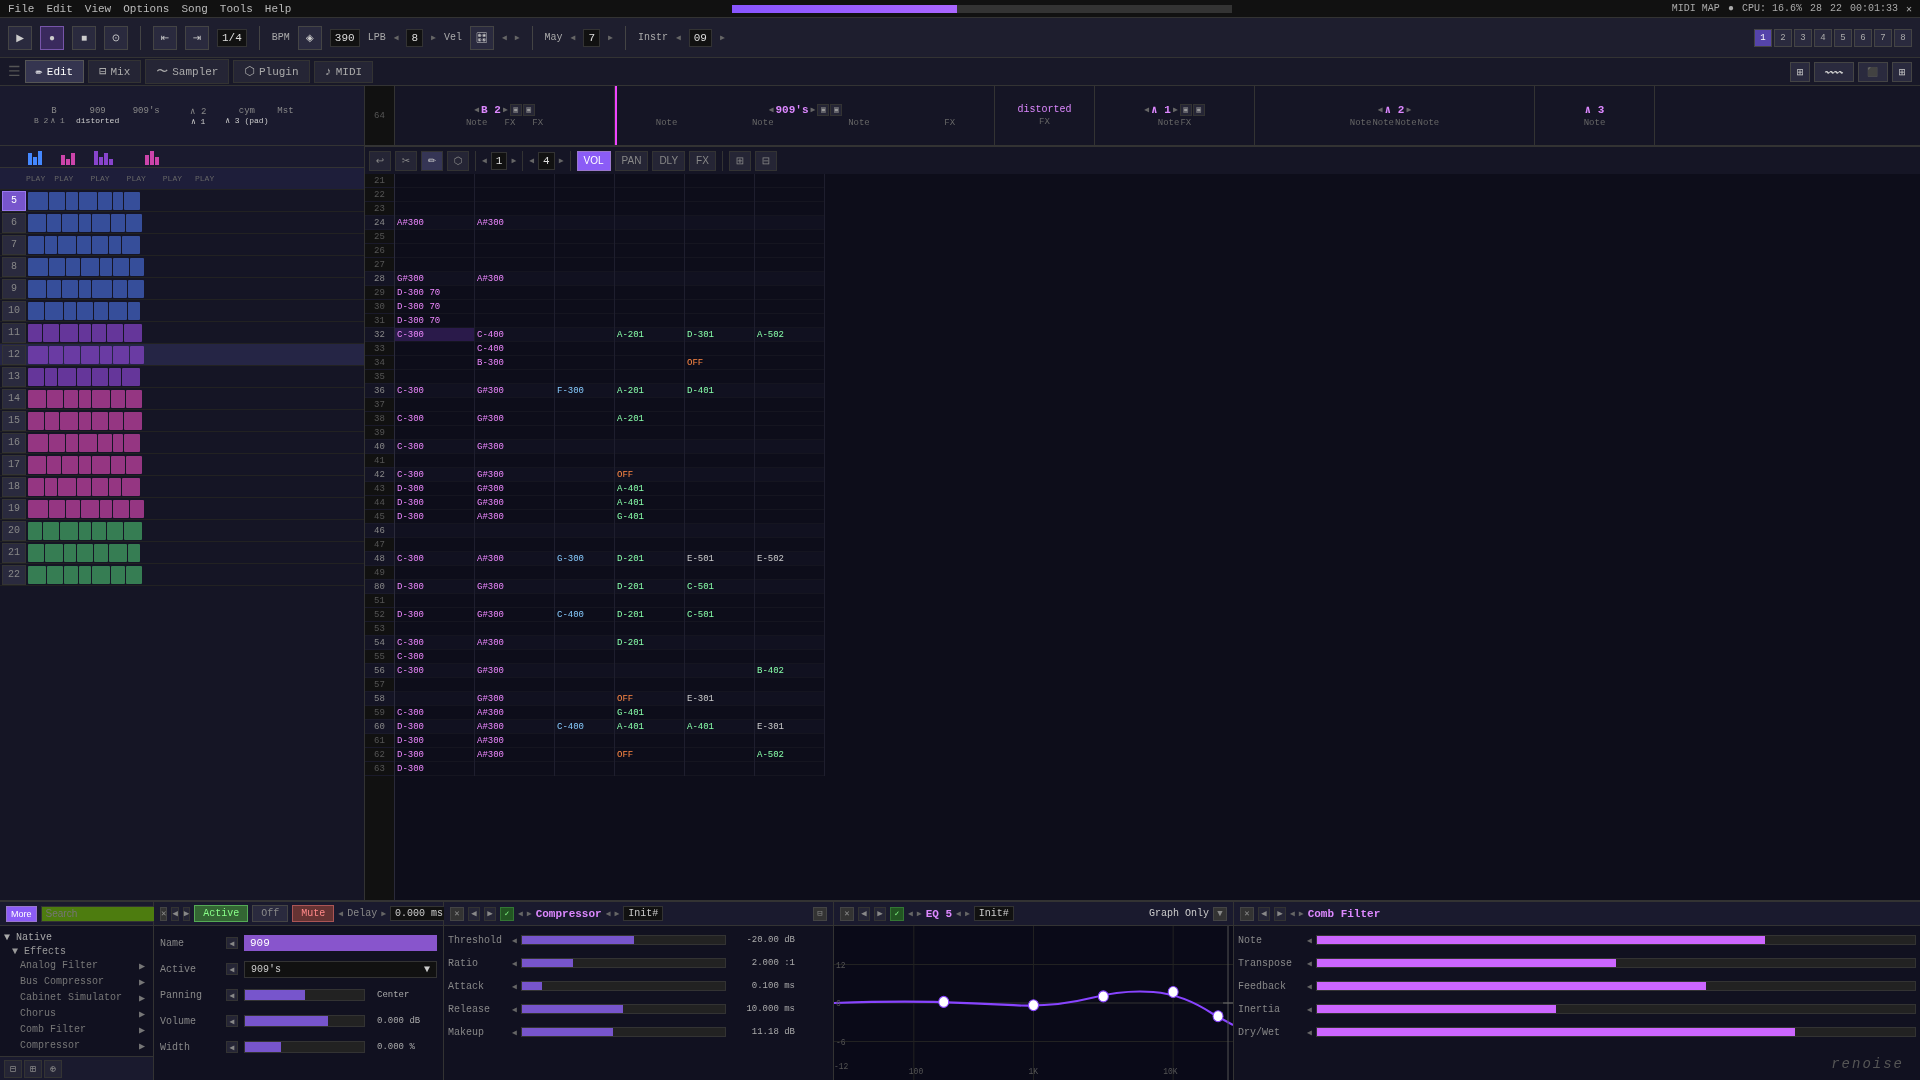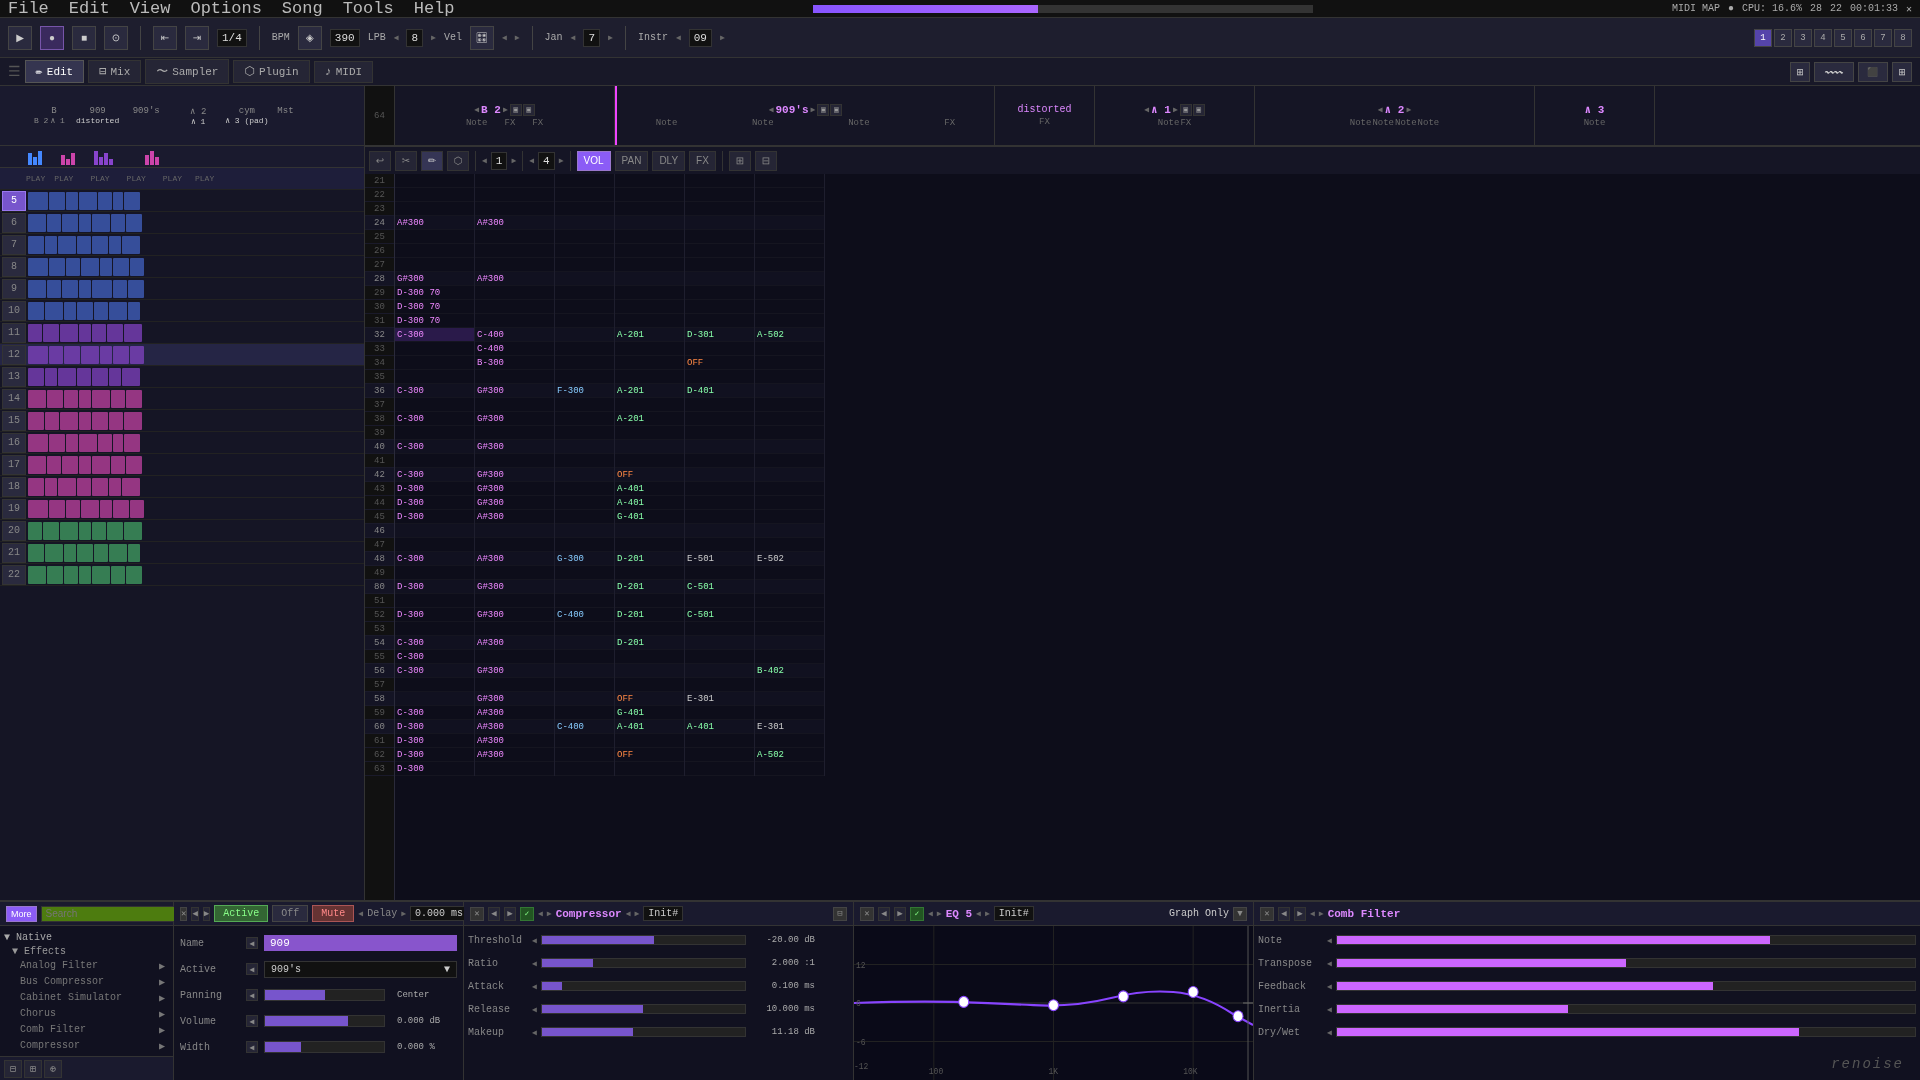--- a/index.html
+++ b/index.html
@@ -16,21 +16,21 @@
     
     #top-bar {
       height: 18px;
       background: #111;
       display: flex;
       align-items: center;
       justify-content: space-between;
       padding: 0 8px;
       border-bottom: 1px solid #333;
     }
-    #top-bar .menu-items { display: flex; gap: 20px; color: #bbb; font-size: 17px; }
+    #top-bar .menu-items { display: flex; gap: 12px; color: #bbb; font-size: 11px; }
     #top-bar .menu-items span { cursor: pointer; }
     #top-bar .right-info { display: flex; gap: 8px; align-items: center; color: #aaa; font-size: 10px; }
     .progress-bar-top {
       width: 500px; height: 8px; background: #333; position: relative;
     }
     .progress-bar-top-fill { height: 100%; background: linear-gradient(90deg, #8855ff, #aa66ff); width: 45%; }
 
     
     #transport {
       height: 40px;
@@ -190,21 +190,21 @@
     
     #bottom-area {
       height: 180px;
       background: #111120;
       border-top: 2px solid #333;
       display: flex;
     }
 
     
     #effects-panel {
-      width: 174px;
+      width: 154px;
       border-right: 1px solid #333;
       display: flex;
       flex-direction: column;
     }
     .effects-header {
       height: 24px;
       background: #1a1a2e;
       display: flex;
       align-items: center;
       padding: 0 6px;
@@ -460,21 +460,21 @@
   <span class="transport-value">390</span>
   <span class="transport-label">LPB</span>
   <span class="mini-arrow">◀</span>
   <span class="transport-value">8</span>
   <span class="mini-arrow">▶</span>
   <span class="transport-label">Vel</span>
   <button class="transport-btn">🎛</button>
   <span class="mini-arrow">◀</span>
   <span class="mini-arrow">▶</span>
   <div class="transport-sep"></div>
-  <span class="transport-label">Jan</span>
+  <span class="transport-label">May</span>
   <span class="mini-arrow">◀</span>
   <span class="transport-value">7</span>
   <span class="mini-arrow">▶</span>
   <div class="transport-sep"></div>
   <span class="transport-label">Instr</span>
   <span class="mini-arrow">◀</span>
   <span class="transport-value">09</span>
   <span class="mini-arrow">▶</span>
   <div style="flex:1"></div>
   <div class="tab-nums">

